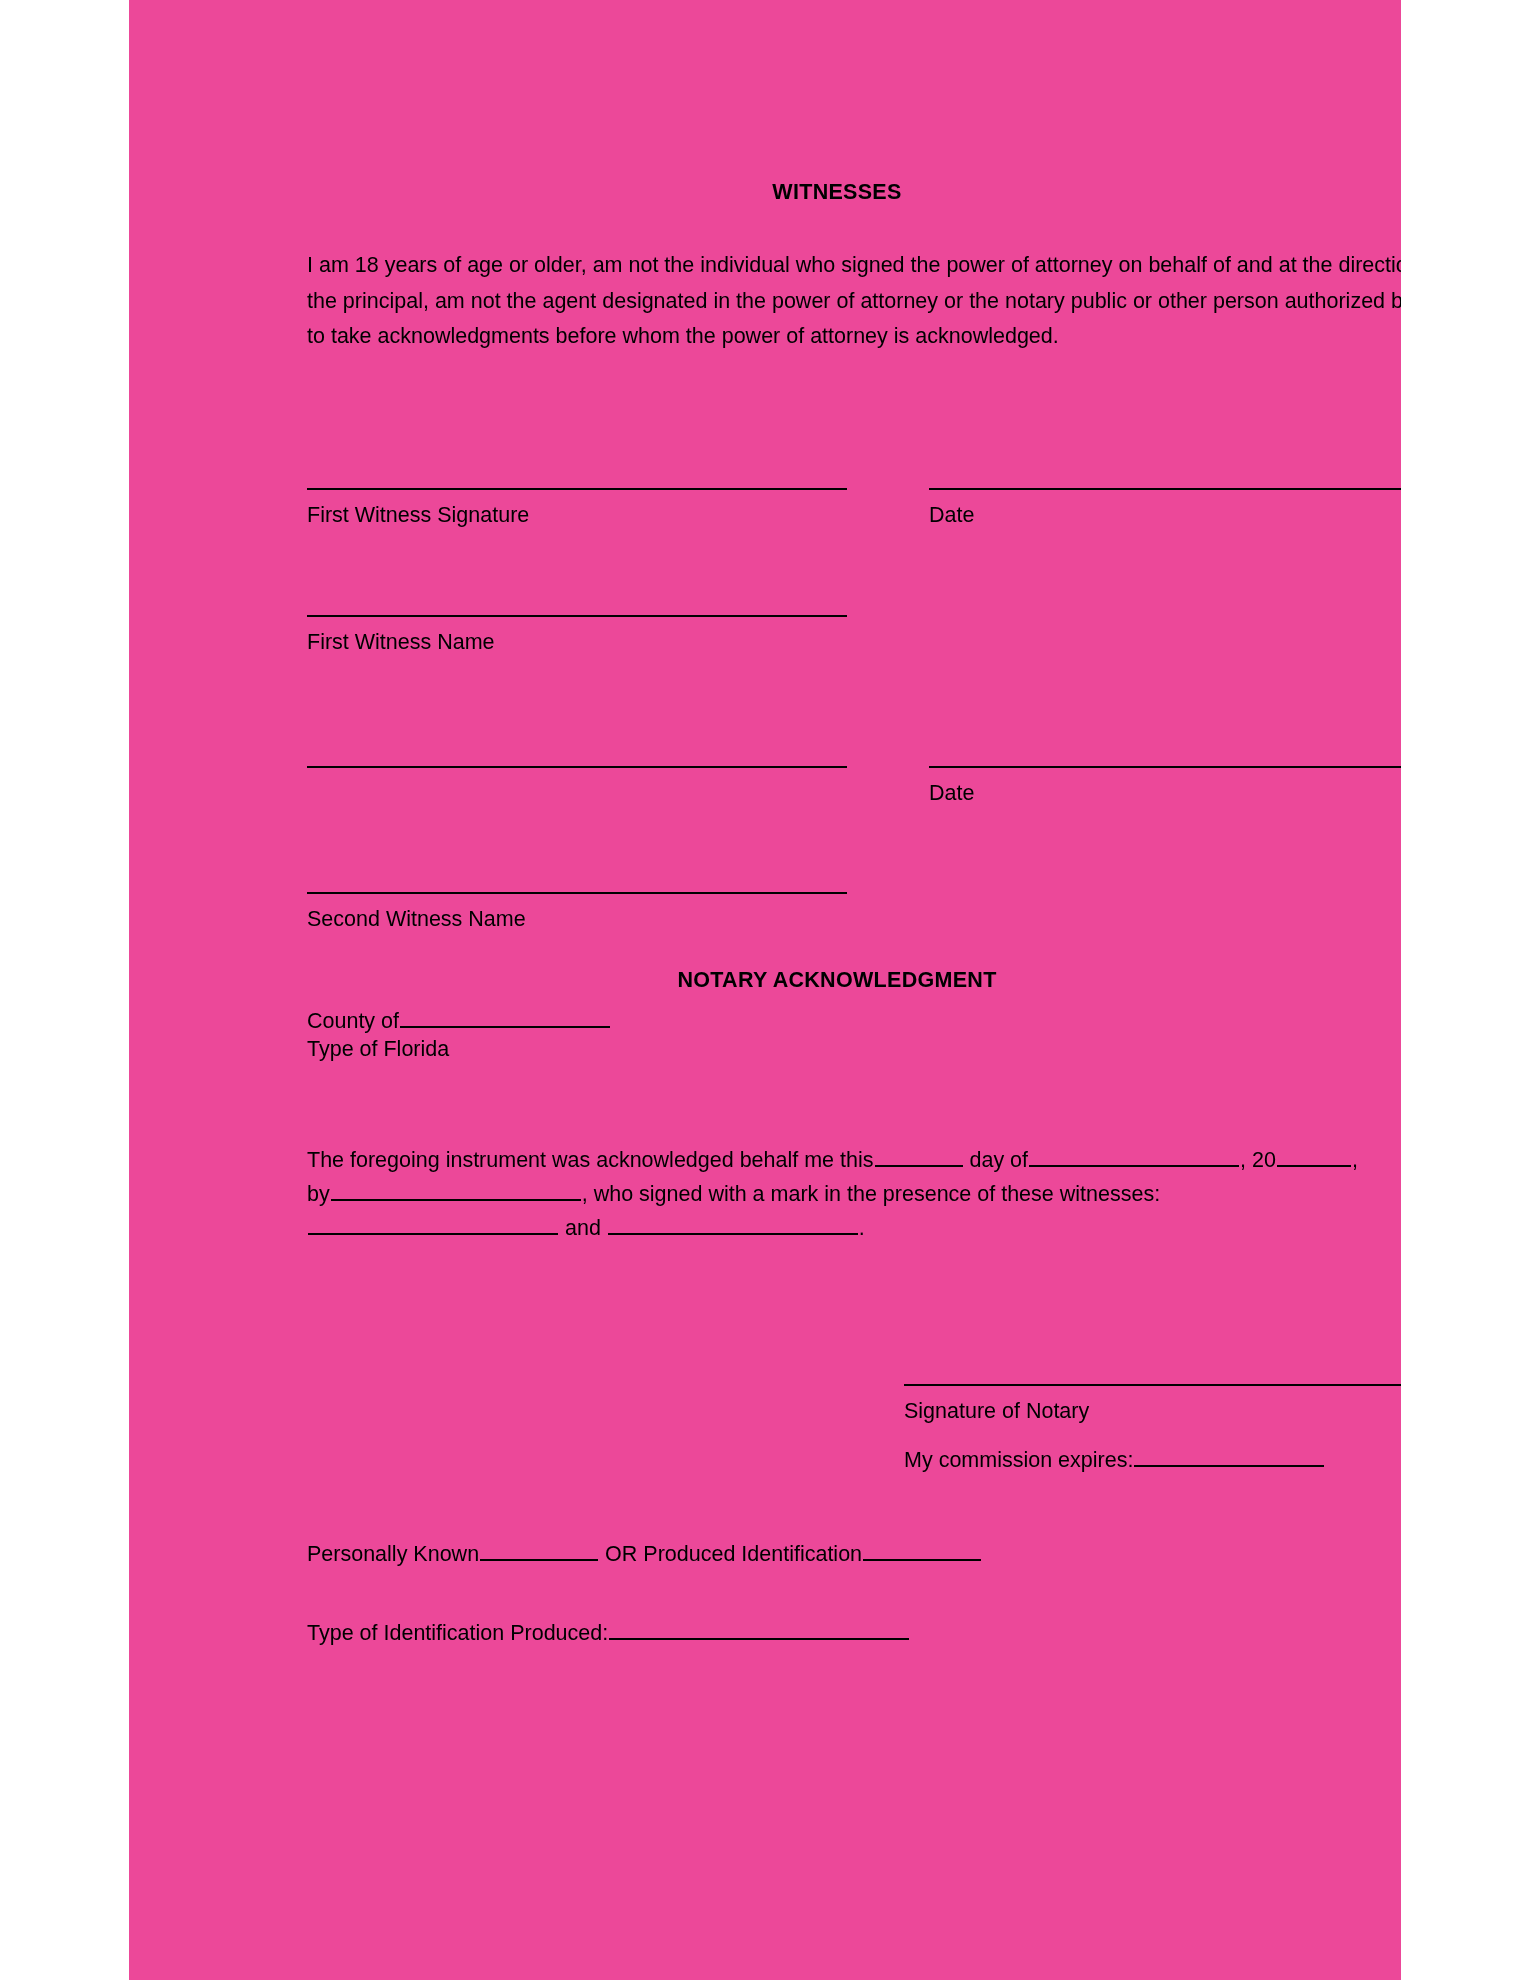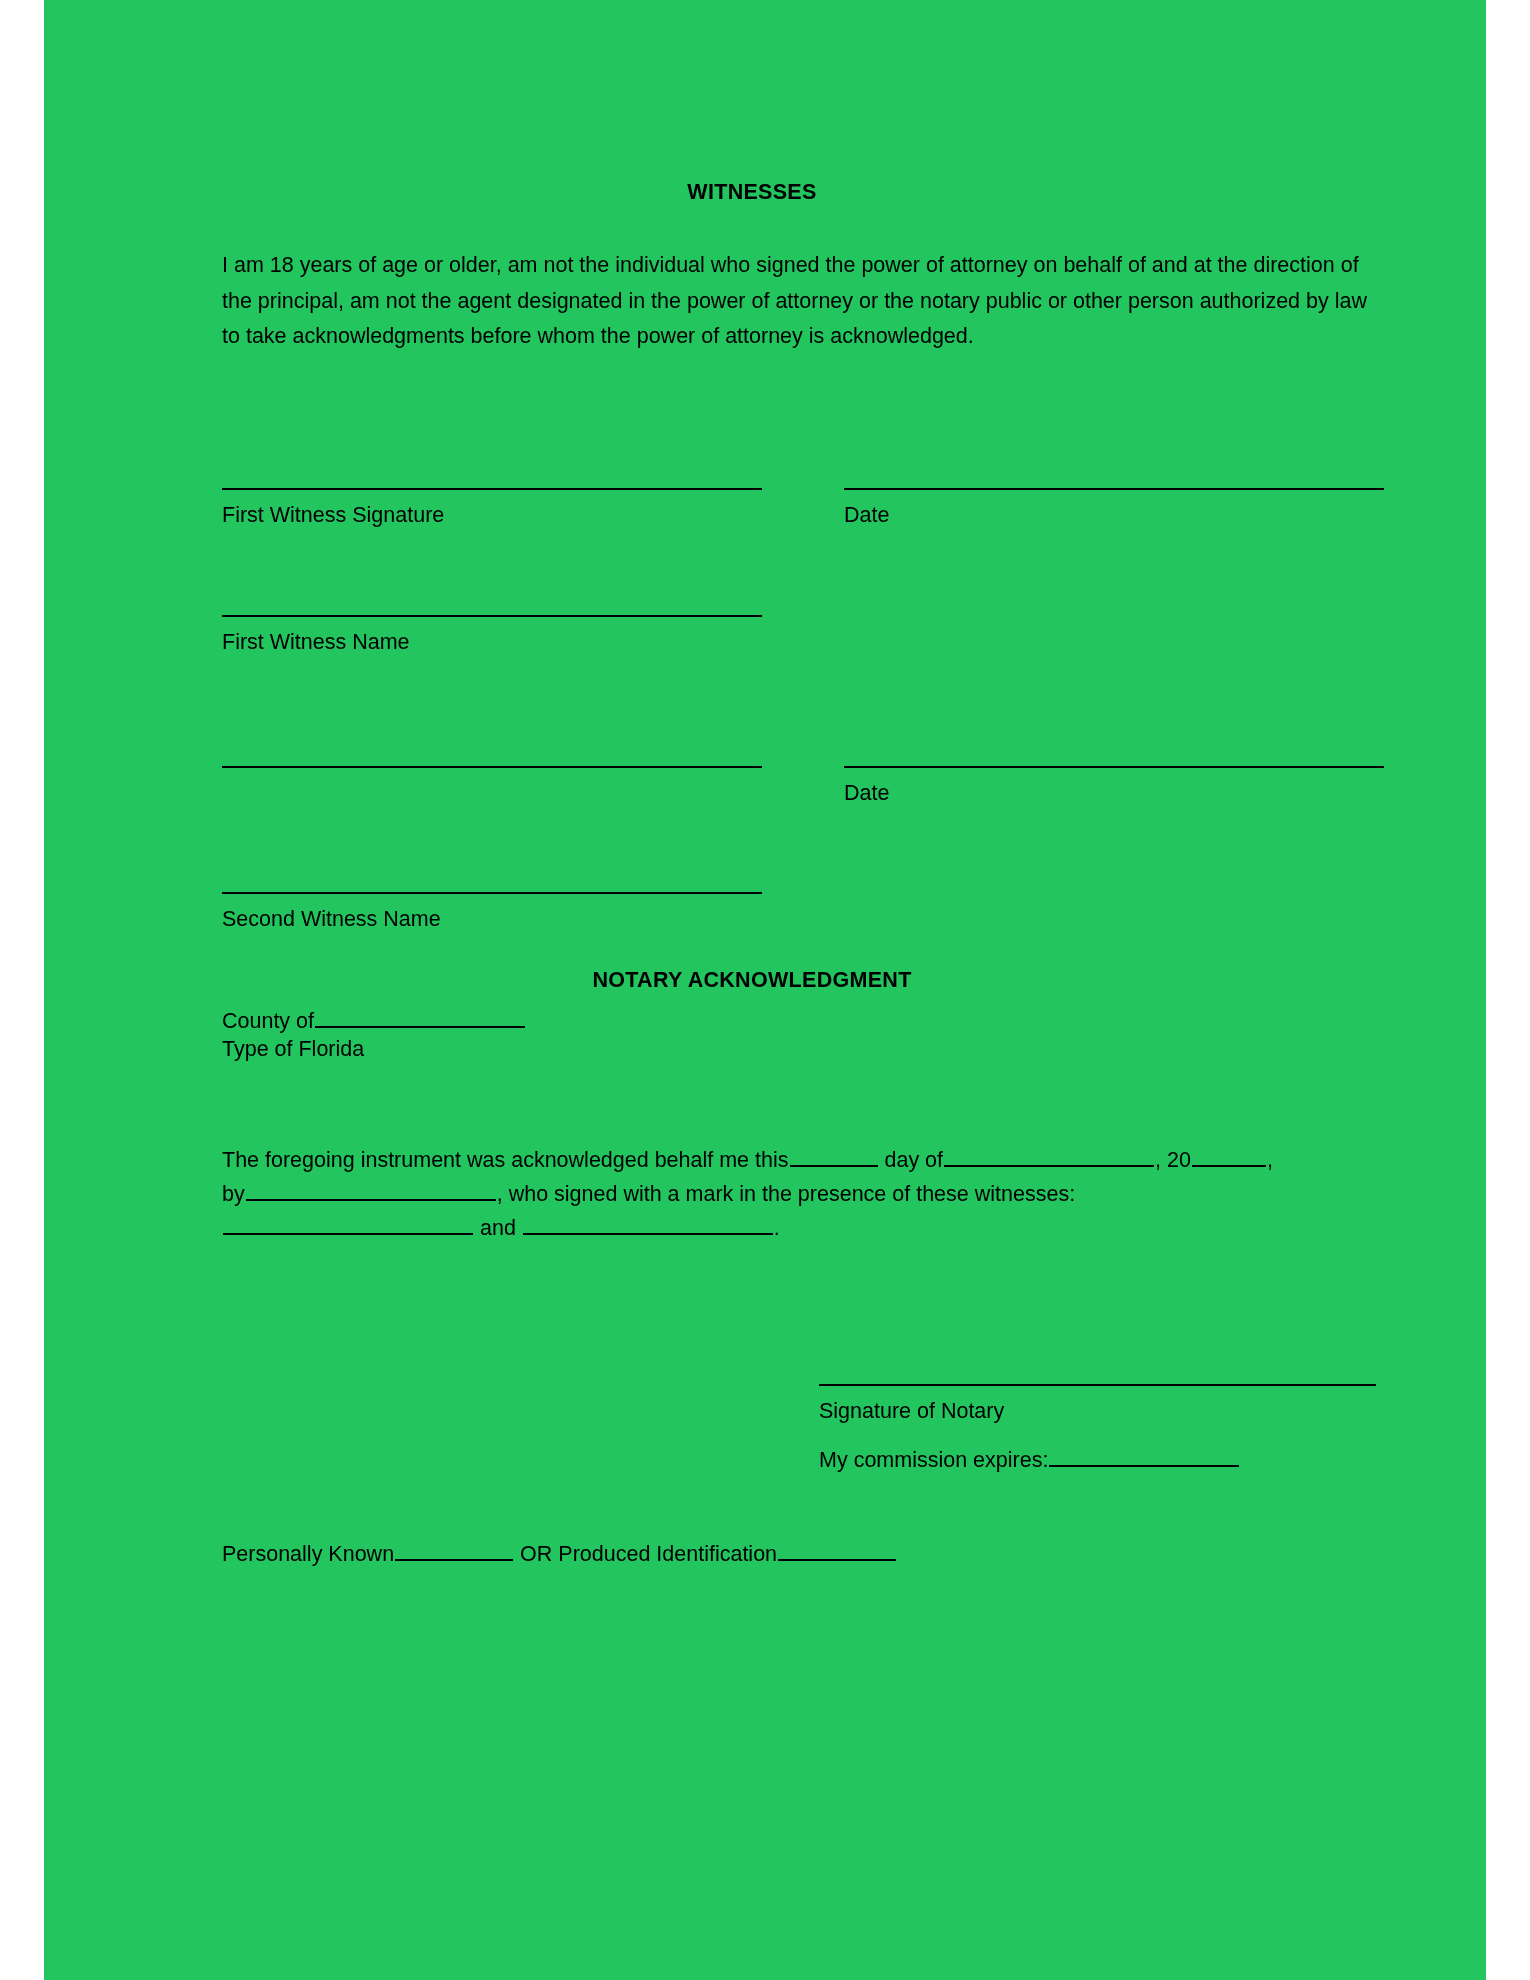--- a/index.html
+++ b/index.html
@@ -7,23 +7,23 @@
     margin: 0;
     padding: 0;
     background: #ffffff;
   }
   body {
     font-family: "Liberation Sans", sans-serif;
     color: #000000;
   }
   .page {
     position: relative;
-    width: 1442px;
+    width: 1272px;
     height: 1980px;
-    background: #22c55e;
+    background: #ec4899;
     margin: 0 auto;
     overflow: hidden;
   }
   .content {
     position: absolute;
     left: 178px;
     top: 0;
     width: 1174px;
     height: 1980px;
   }
@@ -141,15 +141,16 @@
     </div>
 
     <div class="sig-rule" style="left: 597px; top: 1384px; width: 557px;"></div>
     <div class="sig-label" style="left: 597px; top: 1399px;">Signature of Notary</div>
 
     <div class="notary-line" style="left: 597px; top: 1443px;"><span>My commission expires:</span><span class="blank b-lg"></span></div>
 
     <div class="notary-line" style="left: 0; top: 1537px;"><span>Personally Known</span><span class="blank b-md"></span>
       <span>OR Produced Identification</span><span class="blank b-md"></span></div>
 
+    <div class="notary-line" style="left: 0; top: 1616px;"><span>Type of Identification Produced:</span><span class="blank b-wide"></span></div>
 
   </div>
 </div>
 
 </body></html>

